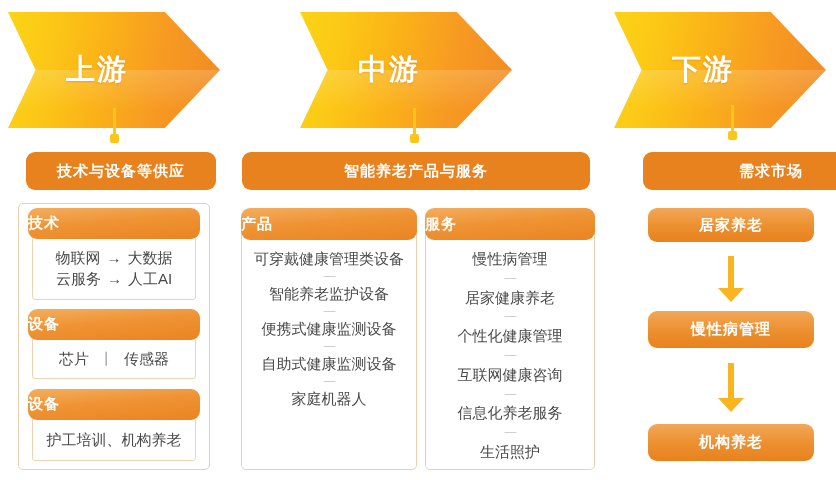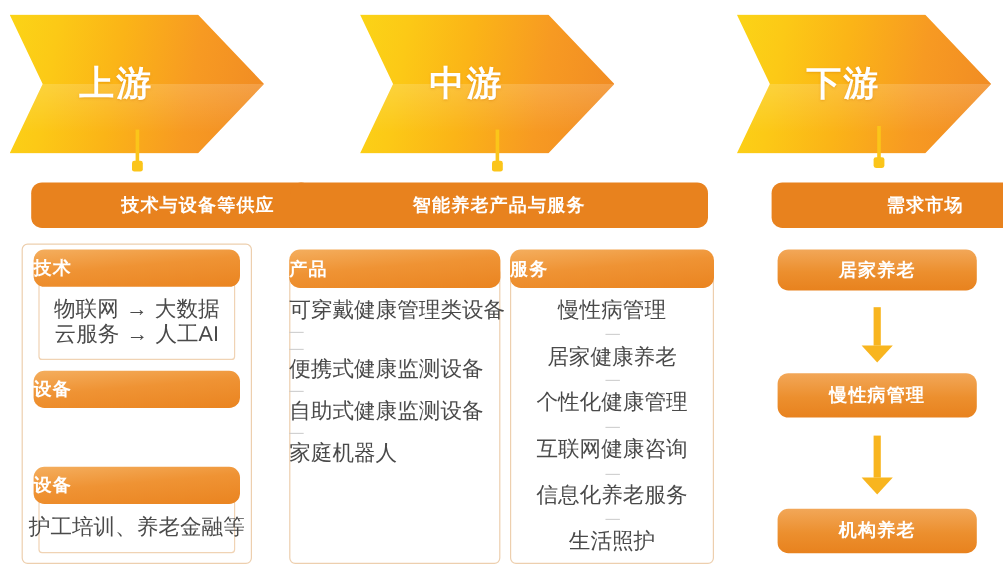--- a/index.html
+++ b/index.html
@@ -73,21 +73,21 @@
     position:absolute;
     border:1px solid #f0d3b4;
     border-radius:3px;
     background:#fff;
     box-sizing:border-box;
     display:flex;flex-direction:column;align-items:center;justify-content:center;
     z-index:2;
   }
   .line{
     color:#4a4a4a;
-    font-size:18px;
+    font-size:15px;
     line-height:21px;
     white-space:nowrap;
     text-align:center;
   }
   .line .arrow-gl{margin:0 6px;color:#4a4a4a;}
   .line .bar{margin:0 10px;color:#9a9a9a;}
   .sep{
     color:#c9c9c9;
     font-size:12px;
     line-height:14px;
@@ -137,65 +137,71 @@
 
   <div class="stem" style="left:113px;top:108px;height:30px;"></div>
   <div class="stem-dot" style="left:110px;top:134px;"></div>
 
   <div class="stem" style="left:413px;top:108px;height:30px;"></div>
   <div class="stem-dot" style="left:410px;top:134px;"></div>
 
   <div class="stem" style="left:731px;top:105px;height:30px;"></div>
   <div class="stem-dot" style="left:728px;top:131px;"></div>
 
-  <div class="pill" style="left:26px;top:152px;width:190px;height:38px;padding-left:44px;">
+  <div class="pill" style="left:26px;top:152px;width:190px;height:38px;">
     <span>技术与设备等供应</span>
   </div>
 
   <div class="panel" style="left:18px;top:203px;width:192px;height:267px;"></div>
 
   <div class="card-head" style="left:28px;top:208px;width:172px;height:31px;">
     <span>技术</span>
   </div>
   <div class="card-body" style="left:32px;top:236px;width:164px;height:64px;">
     <div class="line">
       <span>物联网</span><span class="arrow-gl">→</span><span>大数据</span>
     </div>
     <div class="line">
       <span>云服务</span><span class="arrow-gl">→</span><span>人工AI</span>
     </div>
   </div>
 
   <div class="card-head" style="left:28px;top:309px;width:172px;height:31px;">
     <span>设备</span>
   </div>
+  <div class="card-body" style="left:32px;top:337px;width:164px;height:42px;">
+    <div class="line">
+      <span>芯片</span><span class="bar">丨</span><span>传感器</span>
+    </div>
+  </div>
 
   <div class="card-head" style="left:28px;top:389px;width:172px;height:31px;">
     <span>设备</span>
   </div>
   <div class="card-body" style="left:32px;top:417px;width:164px;height:44px;">
     <div class="line">
-      <span>护工培训、养老金融等</span>
+      <span>护工培训、机构养老</span>
     </div>
   </div>
 
   <div class="pill" style="left:242px;top:152px;width:348px;height:38px;">
     <span>智能养老产品与服务</span>
   </div>
 
   <div class="panel" style="left:241px;top:222px;width:176px;height:248px;"></div>
   <div class="panel" style="left:425px;top:222px;width:170px;height:248px;"></div>
 
   <div class="card-head" style="left:241px;top:208px;width:176px;height:32px;">
     <span>产品</span>
   </div>
   <div style="position:absolute;left:241px;top:248px;width:176px;height:214px;
-              display:flex;flex-direction:column;align-items:flex-start;justify-content:flex-start;">
+              display:flex;flex-direction:column;align-items:center;justify-content:flex-start;">
     <div class="line">可穿戴健康管理类设备</div>
     <div class="sep">—</div>
+    <div class="line">智能养老监护设备</div>
     <div class="sep">—</div>
     <div class="line">便携式健康监测设备</div>
     <div class="sep">—</div>
     <div class="line">自助式健康监测设备</div>
     <div class="sep">—</div>
     <div class="line">家庭机器人</div>
   </div>
 
   <div class="card-head" style="left:425px;top:208px;width:170px;height:32px;">
     <span>服务</span>

